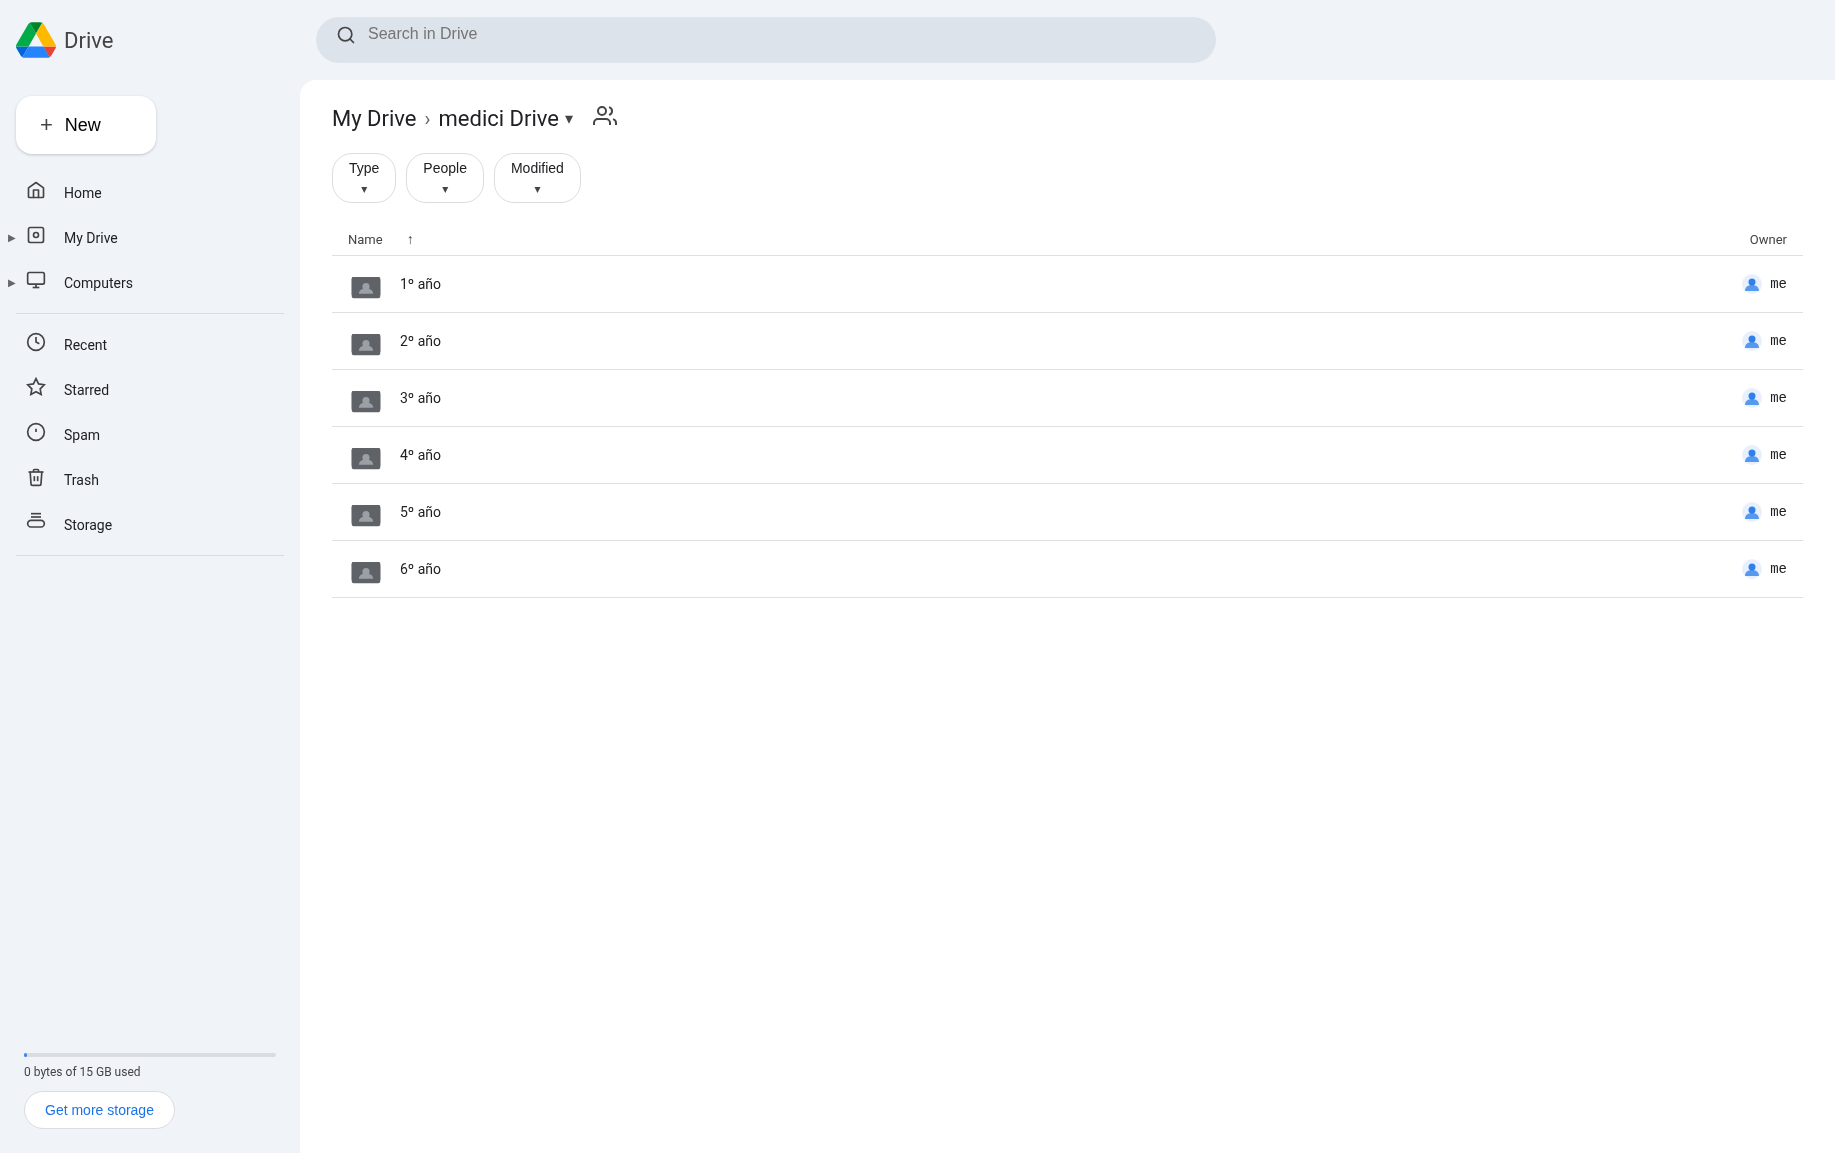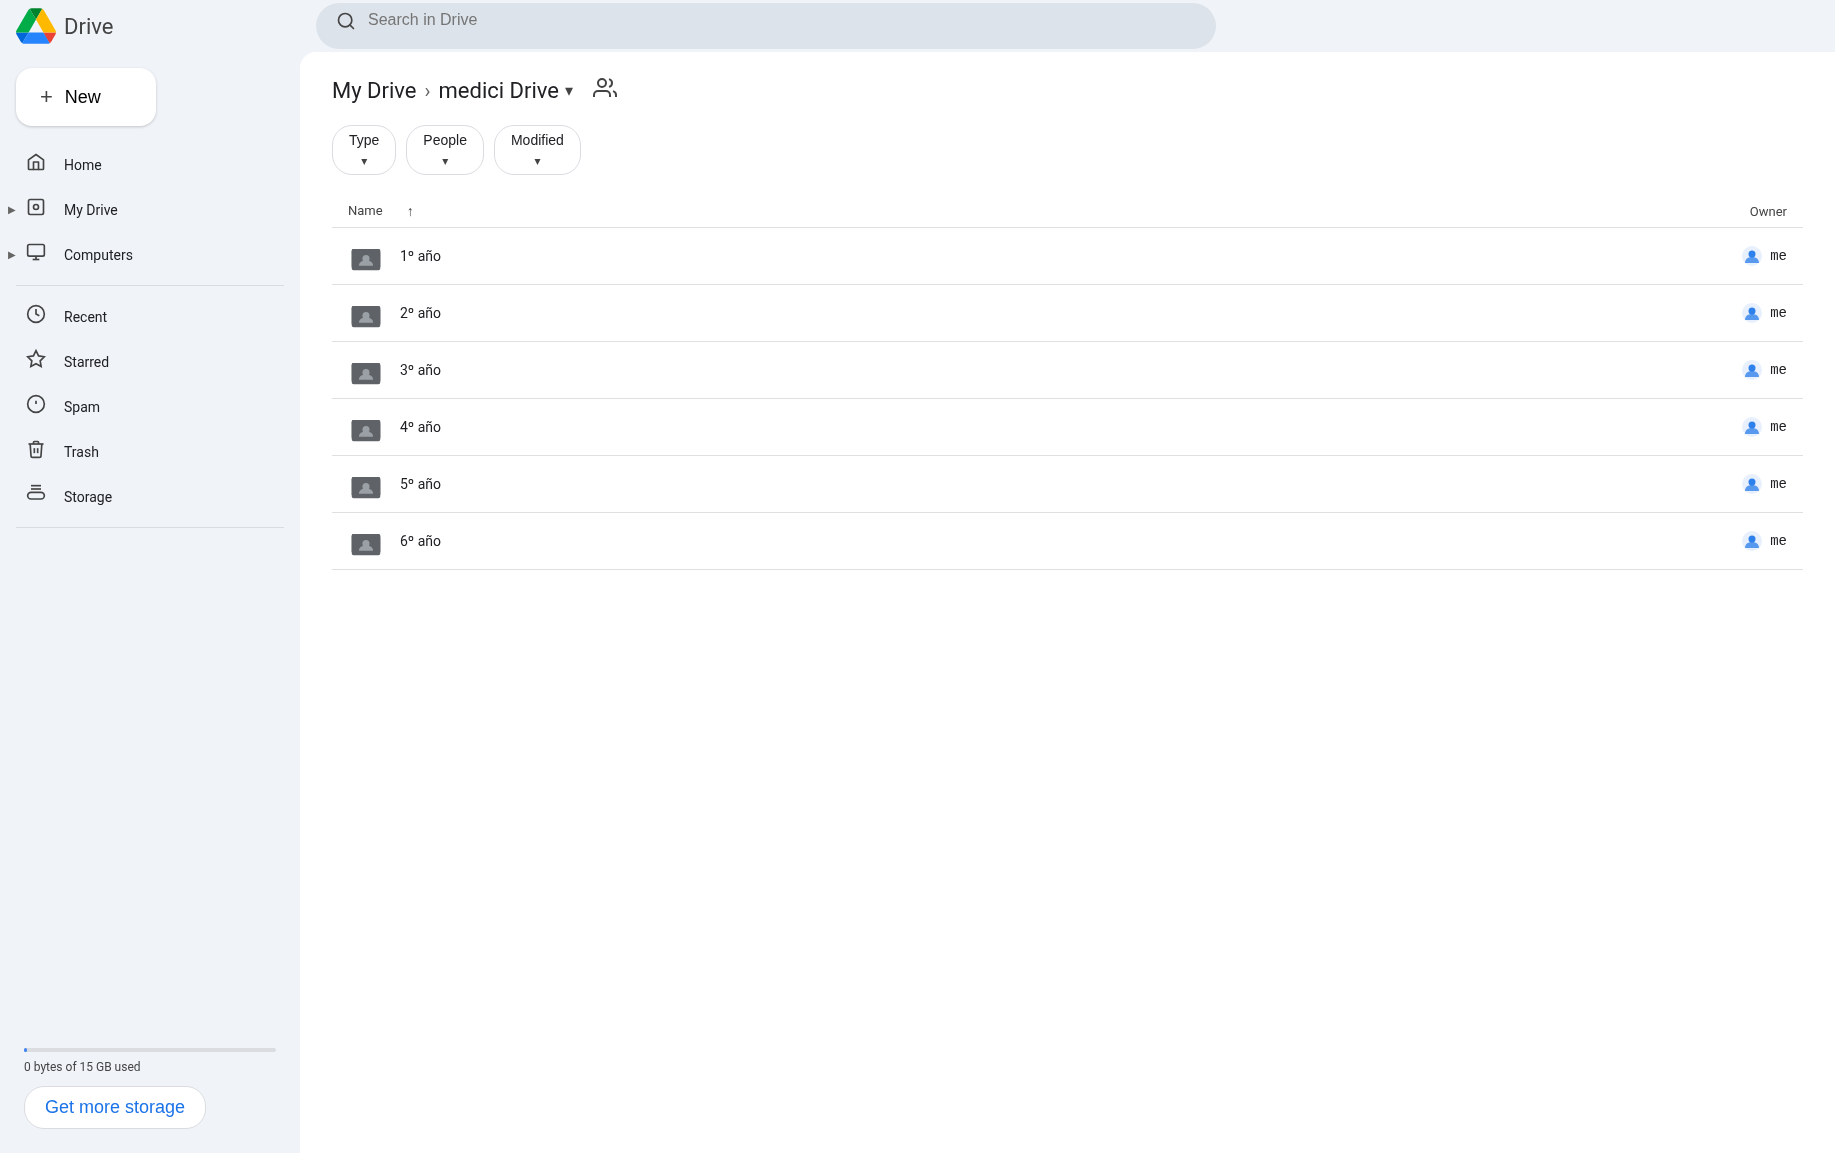--- a/index.html
+++ b/index.html
@@ -11,21 +11,21 @@
       height: 100vh;
       overflow: hidden;
     }
 
     
     .topbar {
       display: flex;
       align-items: center;
       padding: 8px 16px;
       background: #f0f4f9;
-      height: 52px;
+      height: 80px;
       flex-shrink: 0;
     }
     .logo-area {
       display: flex;
       align-items: center;
       gap: 8px;
       width: 300px;
       flex-shrink: 0;
     }
     .logo-icon {
@@ -153,21 +153,21 @@
       font-size: 12px;
       color: #444;
       margin-bottom: 12px;
     }
     .get-storage-btn {
       border: 1px solid #dadce0;
       border-radius: 20px;
       padding: 10px 20px;
       background: white;
       color: #1a73e8;
-      font-size: 18px;
+      font-size: 14px;
       font-weight: 500;
       cursor: pointer;
     }
 
     
     .content {
       flex: 1;
       background: white;
       border-radius: 16px 0 0 0;
       overflow-y: auto;
@@ -236,21 +236,21 @@
       display: flex;
       align-items: center;
       padding: 8px 16px;
       border-bottom: 1px solid #e0e0e0;
       color: #444;
       font-size: 13px;
     }
     .file-list-header .col-name {
       flex: 1;
       display: flex;
-      align-items: flex-start;
+      align-items: center;
       gap: 24px;
       cursor: pointer;
     }
     .sort-icon { font-size: 14px; }
     .col-owner {
       width: 160px;
       text-align: right;
     }
 
     .file-row {

